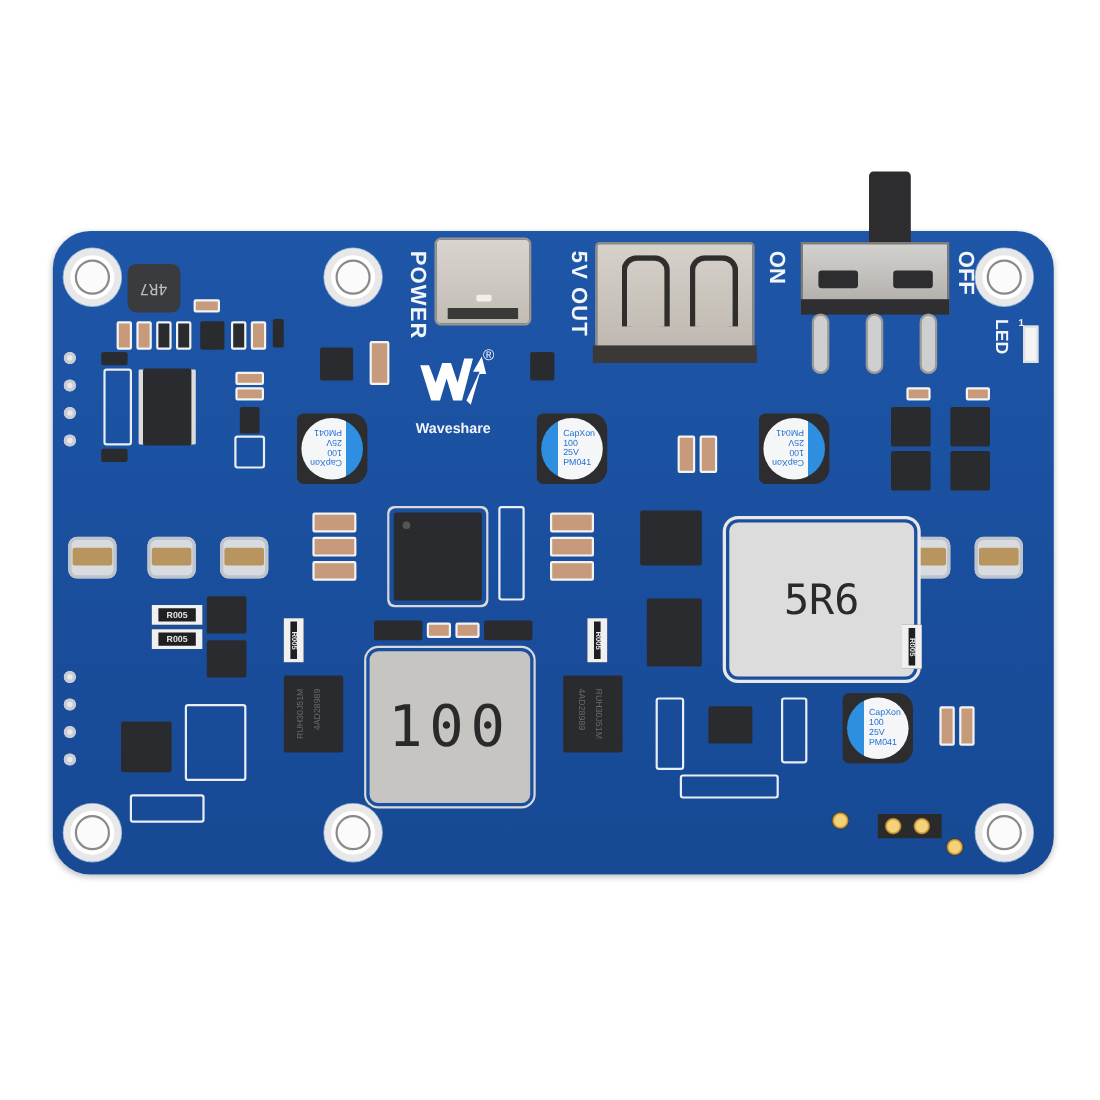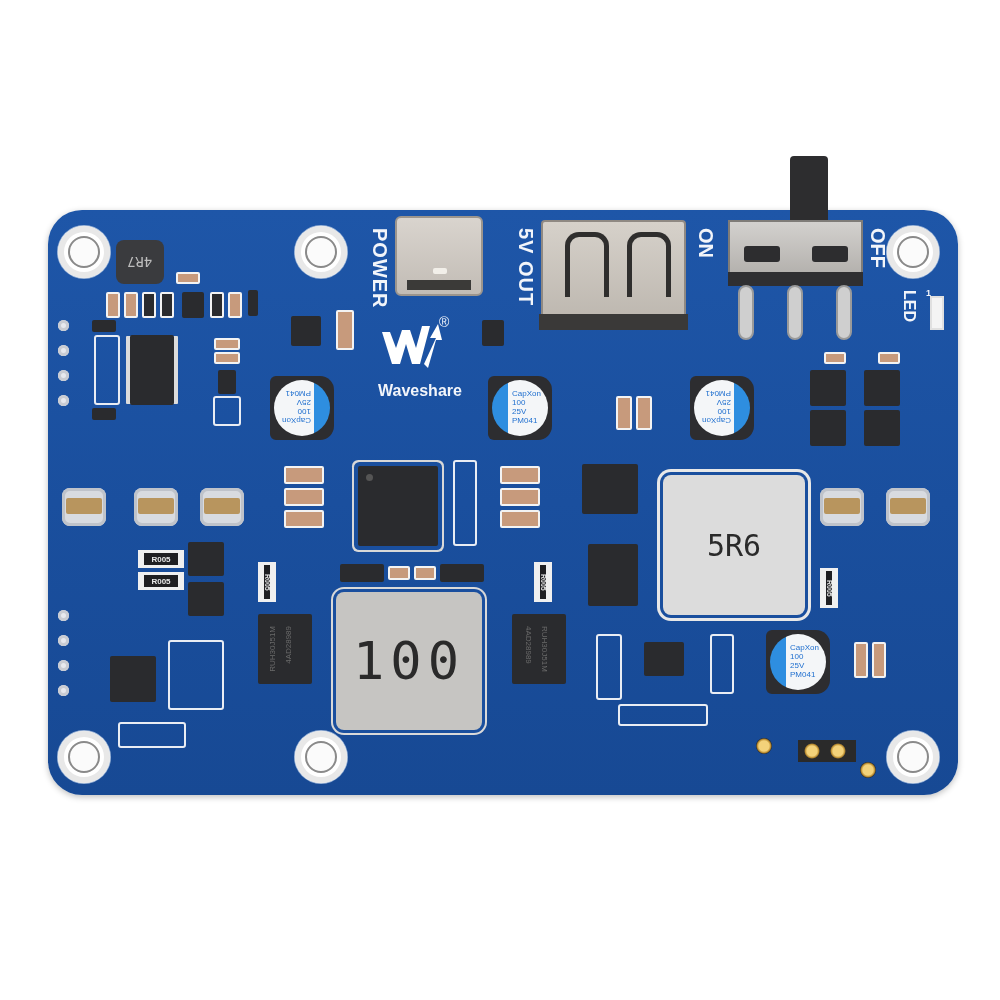--- a/index.html
+++ b/index.html
@@ -108,21 +108,21 @@
   <div class="silk" style="left:878px;top:78px;font-size:9px">1</div>
   <div class="abs" style="left:882px;top:86px;width:14px;height:34px;background:#f4f4f4;border:2px solid #e0e0e0;box-sizing:border-box"></div>
 
   <div class="abs" style="left:330px;top:108px;width:70px;height:60px">
     <svg width="70" height="52" viewBox="0 0 70 52">
       <path d="M4 14 L14 46 L22 46 L28 26 L34 46 L42 46 L52 8 L44 8 L38 30 L32 12 L24 12 L18 30 L12 14 Z" fill="#ffffff"></path>
       <path d="M46 46 L58 20 L52 20 L60 6 L64 22 L58 22 L50 50 Z" fill="#ffffff"></path>
     </svg>
   </div>
   <div class="silk" style="left:391px;top:104px;font-size:14px;font-weight:normal">®</div>
-  <div class="silk" style="left:330px;top:172px;font-size:16px">Waveshare</div>
+  <div class="silk" style="left:330px;top:172px;font-size:13px">Waveshare</div>
 
   <div class="ic" style="left:243px;top:106px;width:30px;height:30px"></div>
   <div class="smd" style="left:288px;top:100px;width:18px;height:40px"></div>
   <div class="ic" style="left:434px;top:110px;width:22px;height:26px"></div>
 
   <div class="cap rot" style="left:222px;top:166px">
     <div class="body">
         <div class="txt">
       <div>CapXon</div>
           <div>100</div>
@@ -203,21 +203,21 @@
     <div class="abs" style="left:28px;top:12px;writing-mode:vertical-rl">RUH30J51M</div>
     <div class="abs" style="left:12px;top:12px;writing-mode:vertical-rl">4AD28989</div>
   </div>
 
   <div class="inductor" style="left:288px;top:382px;width:146px;height:138px;font-size:52px;letter-spacing:6px;box-shadow:0 0 0 3px #1a4f9e,0 0 0 5px #d9d9d9">
     <span>100</span>
   </div>
 
   <div class="ic" style="left:534px;top:254px;width:56px;height:50px"></div>
   <div class="ic" style="left:540px;top:334px;width:50px;height:62px"></div>
-  <div class="inductor" style="left:615px;top:265px;width:142px;height:140px;background:#dcdcdc;font-size:30px;box-shadow:0 0 0 3px #1a4f9e,0 0 0 6px #e8e8e8">
+  <div class="inductor" style="left:615px;top:265px;width:168px;height:140px;background:#dcdcdc;font-size:38px;box-shadow:0 0 0 3px #1a4f9e,0 0 0 6px #e8e8e8">
     <span>5R6</span>
   </div>
   <div class="res" style="left:772px;top:358px;width:18px;height:40px;font-size:7px;writing-mode:vertical-rl">R005</div>
 
   <div class="ic" style="left:762px;top:160px;width:36px;height:36px"></div>
   <div class="ic" style="left:816px;top:160px;width:36px;height:36px"></div>
   <div class="ic" style="left:762px;top:200px;width:36px;height:36px"></div>
   <div class="ic" style="left:816px;top:200px;width:36px;height:36px"></div>
   <div class="smd" style="left:776px;top:142px;width:22px;height:12px"></div>
   <div class="smd" style="left:830px;top:142px;width:22px;height:12px"></div>

